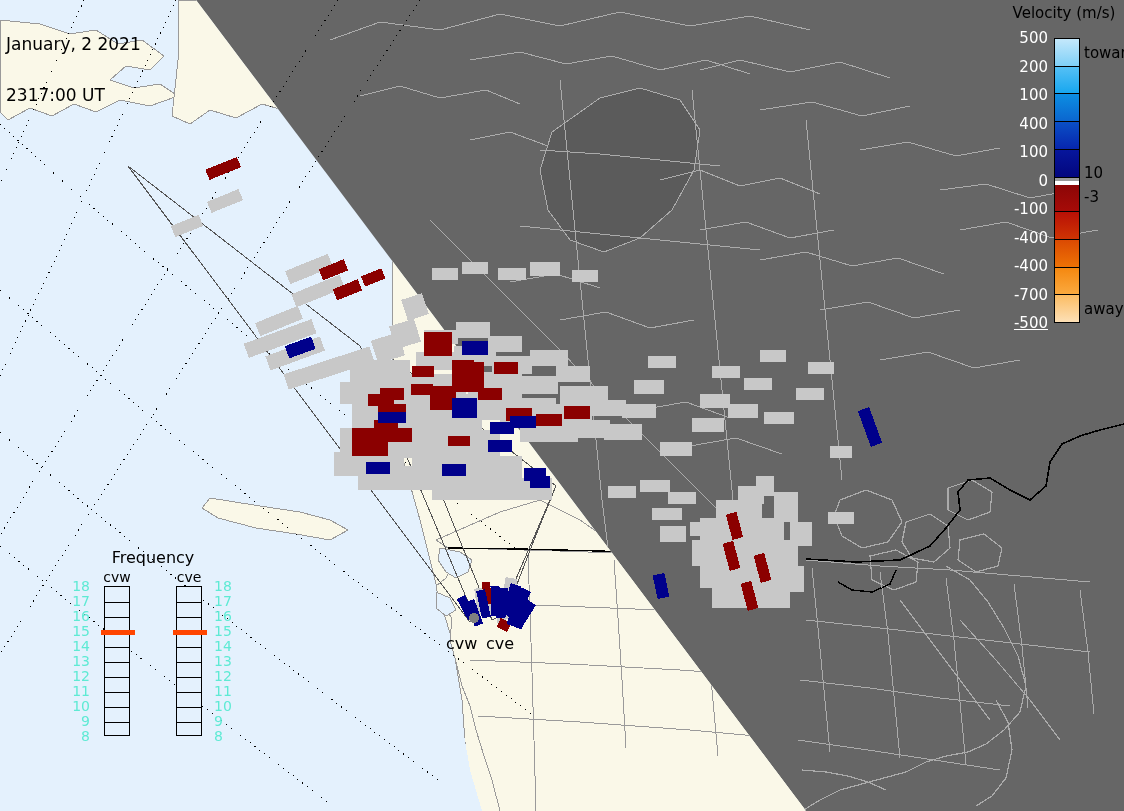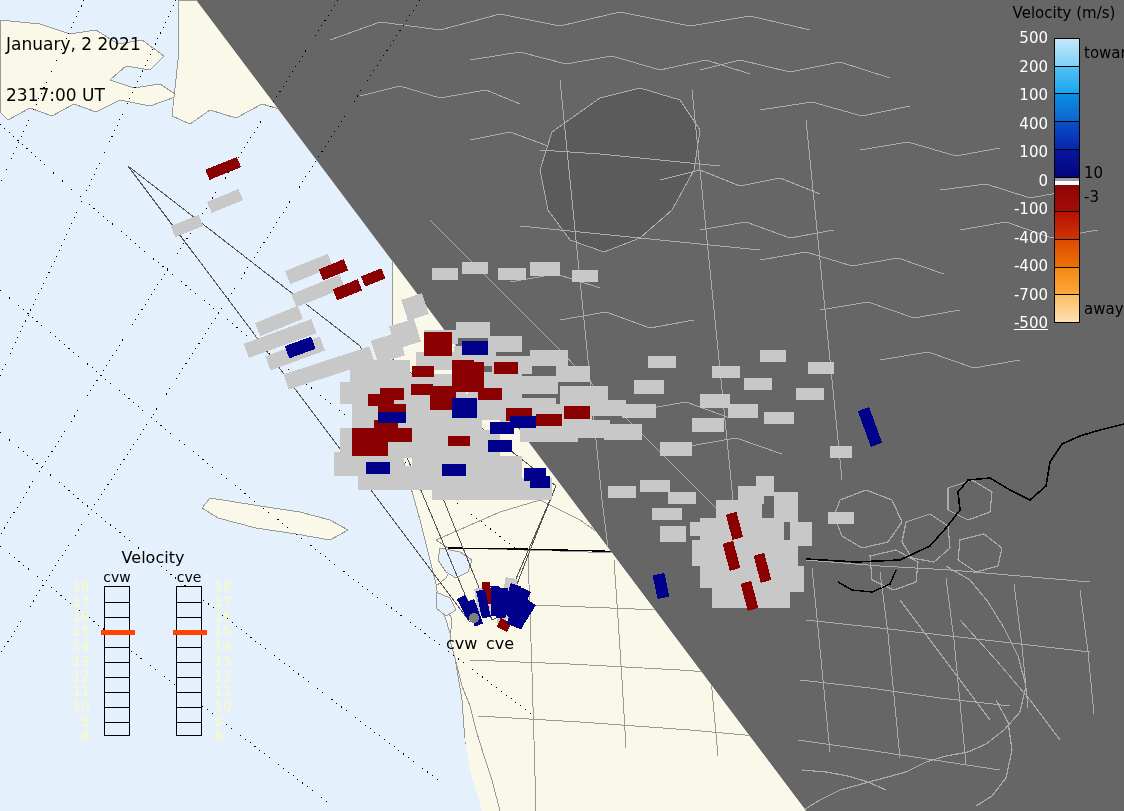--- a/index.html
+++ b/index.html
@@ -55,21 +55,21 @@
   .gauge{position:absolute;top:20px;width:46px;}
   .gauge .glabel{text-align:center;color:#000;font-size:14px;height:18px;line-height:18px;}
   .gauge .bar{
     position:relative;margin:0 auto;width:26px;height:150px;
     border:1px solid #000;box-sizing:border-box;background:#E4F1FD;
   }
   .gauge .bar .tick{position:absolute;left:0;width:100%;height:0;border-top:1px solid #000;}
   .gauge .bar .marker{position:absolute;left:-4px;width:34px;height:5px;background:#FF4500;}
   .gauge .nums{position:absolute;top:18px;width:22px;}
   .gauge .nums span{
-    position:absolute;color:#fef9c3;font-size:14px;line-height:12px;width:22px;
+    position:absolute;color:#5eead4;font-size:14px;line-height:12px;width:22px;
   }
   .nums.left span{text-align:right;}
   .nums.right span{text-align:left;}
 
   
   .site-lab{position:absolute;color:#000;font-size:16px;white-space:nowrap;}
 </style>
 </head>
 <body>
 
@@ -414,21 +414,21 @@
         <div class="cb-left-lab" style="top: 285.5px;">-700</div>
         <div class="cb-left-lab" style="top: 314px; text-decoration: underline;">-500</div>
       </div>
     <div class="cb-right-lab" style="top:44px">toward</div>
     <div class="cb-right-lab" style="top:164px">10</div>
     <div class="cb-right-lab" style="top:188px">-3</div>
     <div class="cb-right-lab" style="top:300px">away</div>
   </div>
 
   <div id="freq">
-    <div class="freq-title">Velocity</div>
+    <div class="freq-title">Frequency</div>
     <div class="gauge" id="gauge0" style="left:6px">
       <div class="glabel">cvw</div>
       <div class="bar">
           <div class="tick" style="top: 15px;"></div>
           <div class="tick" style="top: 30px;"></div>
           <div class="tick" style="top: 45px;"></div>
           <div class="tick" style="top: 60px;"></div>
           <div class="tick" style="top: 75px;"></div>
           <div class="tick" style="top: 90px;"></div>
           <div class="tick" style="top: 105px;"></div>

